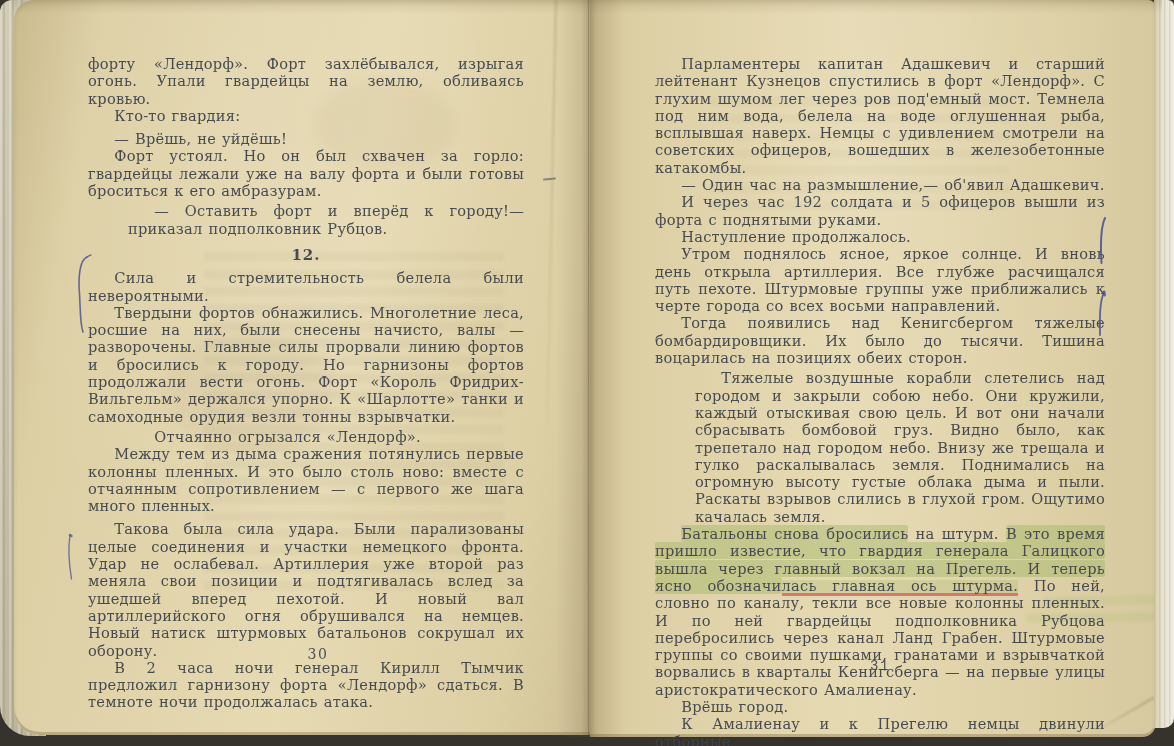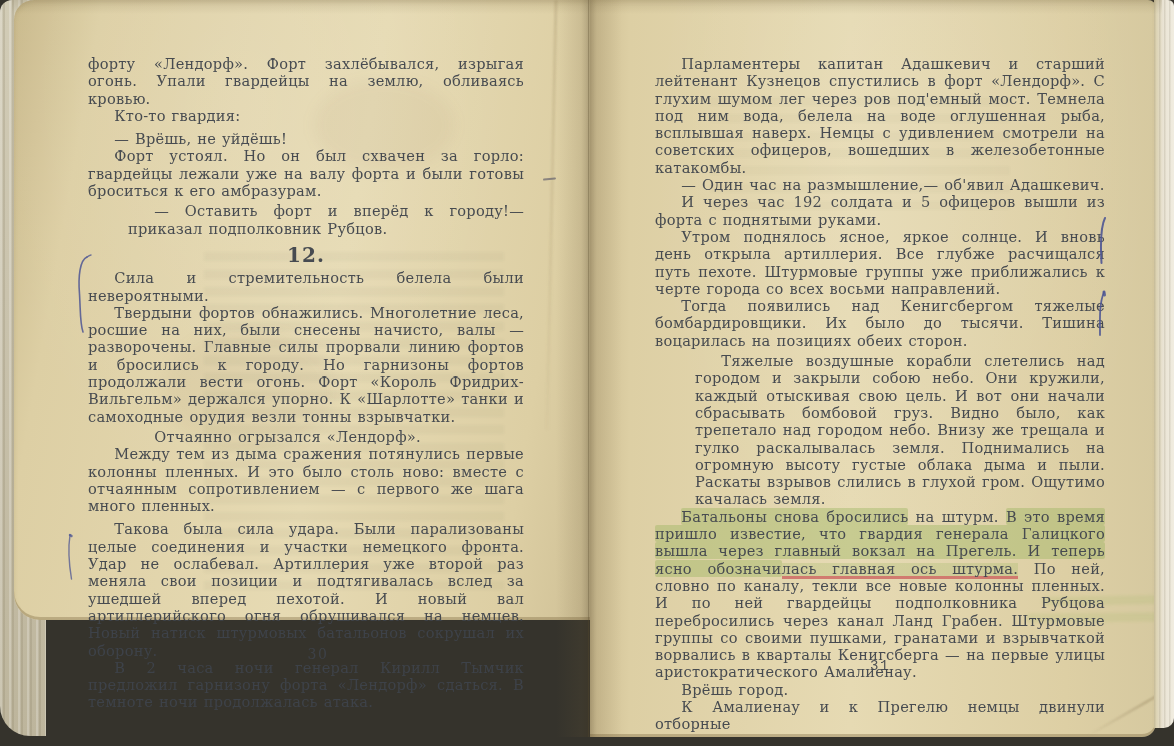--- a/index.html
+++ b/index.html
@@ -6,21 +6,21 @@
   body{width:1174px;height:746px;overflow:hidden;background:var(--desk-background,#35332c);}
   .scene{position:relative;width:1174px;height:746px;font-family:"DejaVu Serif","Liberation Serif",serif;overflow:hidden;}
 
   
   .page-stack-left{position:absolute;left:0;top:0;width:46px;height:736px;
     background:
       repeating-linear-gradient(90deg, rgba(255,255,255,.22) 0 2px, rgba(125,115,88,.20) 3px 5px, rgba(0,0,0,0) 5px 9px),
       linear-gradient(180deg,#d2ccb6, var(--page-edge-stack,#cac3ad) 40%, #bdb59c);
     border-radius:12px 0 0 30px;}
   .page{position:absolute;top:0;}
-  .left-page{left:14px;width:576px;height:620px;border-radius:20px 0 0 26px;
+  .left-page{left:14px;width:576px;height:735px;border-radius:20px 0 0 26px;
     background:
       radial-gradient(ellipse at 40% 18%, rgba(255,255,255,.10), rgba(0,0,0,0) 55%),
       linear-gradient(100deg, var(--paper-shadow,#c9b98c), var(--paper-main,#ddcfa4) 13%, var(--paper-light,#e6dab3) 55%, var(--paper-main,#ddcfa4) 86%, #cfc096);
     box-shadow: inset 0 -3px 0 rgba(120,100,60,.35), inset 0 2px 4px rgba(120,100,60,.18);}
   .right-page{left:590px;width:566px;height:737px;border-radius:0 8px 14px 0;
     background:
       radial-gradient(ellipse at 55% 22%, rgba(255,255,255,.09), rgba(0,0,0,0) 58%),
       linear-gradient(90deg,#cdbd92, var(--paper-main,#ddcfa4) 7%, var(--paper-light,#e6dab3) 46%, var(--paper-main,#ddcfa4) 84%, #d6c9a0);
     box-shadow: inset 0 -3px 0 rgba(120,100,60,.35), inset 0 2px 4px rgba(120,100,60,.15);}
   .page-stack-right{position:absolute;right:0;top:0;width:20px;height:728px;
@@ -36,21 +36,21 @@
 
   
   .text-col{position:absolute;top:55px;text-align:justify;color:var(--text-ink,#3e434b);
     font-size:14.6px;line-height:17.3px;letter-spacing:.25px;word-spacing:1px;opacity:.94;}
   .left-col{left:74px;width:436px;}
   .right-col{left:65px;width:450px;}
   .text-col p{margin:0;text-indent:1.8em;hyphens:manual;}
   .text-col p.no-indent{text-indent:0;}
   .text-col p.gap-sm{margin-top:6px;}
   .text-col p.gap-xs{margin-top:3px;margin-left:40px;}
-  .section-heading{text-align:center;font-weight:bold;margin:10px 0 5px;letter-spacing:1px;font-size:20px;}
+  .section-heading{text-align:center;font-weight:bold;margin:10px 0 5px;letter-spacing:1px;font-size:15px;}
   .pageno{position:absolute;font-size:14px;letter-spacing:1.5px;color:var(--text-ink,#3e434b);text-align:center;opacity:.9;}
   .pageno-left{left:88px;width:432px;top:646px;}
   .pageno-right{left:65px;width:450px;top:658px;font-family:Liberation Mono, monospace;}
 
   
   .mark-green{background:var(--highlight-green,rgba(148,178,88,.40));border-radius:2px;
     box-decoration-break:clone;-webkit-box-decoration-break:clone;}
   .mark-red{background:
       linear-gradient(var(--underline-red,rgba(205,100,96,.85)), var(--underline-red,rgba(205,100,96,.85))) 0 100%/100% 3px no-repeat,
       linear-gradient(var(--highlight-green-faint,rgba(148,178,88,.25)), var(--highlight-green-faint,rgba(148,178,88,.25))) 0 55%/100% 72% no-repeat;
@@ -121,20 +121,21 @@
   <div class="page right-page">
     <div class="ghost ghost-right"></div>
     <div class="bleed bleed-1"></div>
     <div class="bleed bleed-2"></div>
     <div class="crease-br"></div>
 
     <div class="text-col right-col">
       <p>Парламентеры капитан Адашкевич и старший лейте­нант Кузнецов спустились в форт «Лендорф». С глухим шумом лег через ров под'емный мост. Темнела под ним вода, белела на воде оглушенная рыба, всплывшая на­верх. Немцы с удивлением смотрели на советских офи­церов, вошедших в железобетонные катакомбы.</p>
       <p>— Один час на размышление,— об'явил Адашкевич.</p>
       <p>И через час 192 солдата и 5 офицеров вышли из форта с поднятыми руками.</p>
+      <p>Наступление продолжалось.</p>
       <p>Утром поднялось ясное, яркое солнце. И вновь день открыла артиллерия. Все глубже расчищался путь пехоте. Штурмовые группы уже приближались к черте города со всех восьми направлений.</p>
       <p>Тогда появились над Кенигсбергом тяжелые бомбарди­ровщики. Их было до тысячи. Тишина воцарилась на по­зициях обеих сторон.</p>
       <p class="gap-xs">Тяжелые воздушные корабли слетелись над городом и закрыли собою небо. Они кружили, каждый отыскивая свою цель. И вот они начали сбрасывать бомбовой груз. Видно было, как трепетало над городом небо. Внизу же трещала и гулко раскалывалась земля. Поднимались на огромную высоту густые облака дыма и пыли. Раскаты взрывов слились в глухой гром. Ощутимо качалась земля.</p>
       <p><span class="mark-green">Батальоны снова бросились</span><span> на штурм. </span><span class="mark-green">В это время при­шло известие, что гвардия генерала Галицкого вышла че­рез главный вокзал на Прегель. И теперь ясно обозначи­</span><span class="mark-red">лась главная ось штурма.</span><span> По ней, словно по каналу, тек­ли все новые колонны пленных. И по ней гвардейцы под­полковника Рубцова перебросились через канал Ланд Грабен. Штурмовые группы со своими пушками, грана­тами и взрывчаткой ворвались в кварталы Кенигсберга — на первые улицы аристократического Амалиенау.</span></p>
       <p>Врёшь город.</p>
       <p>К Амалиенау и к Прегелю немцы двинули отборные</p>
     </div>
 
     <div class="pageno pageno-right">31</div>
 

